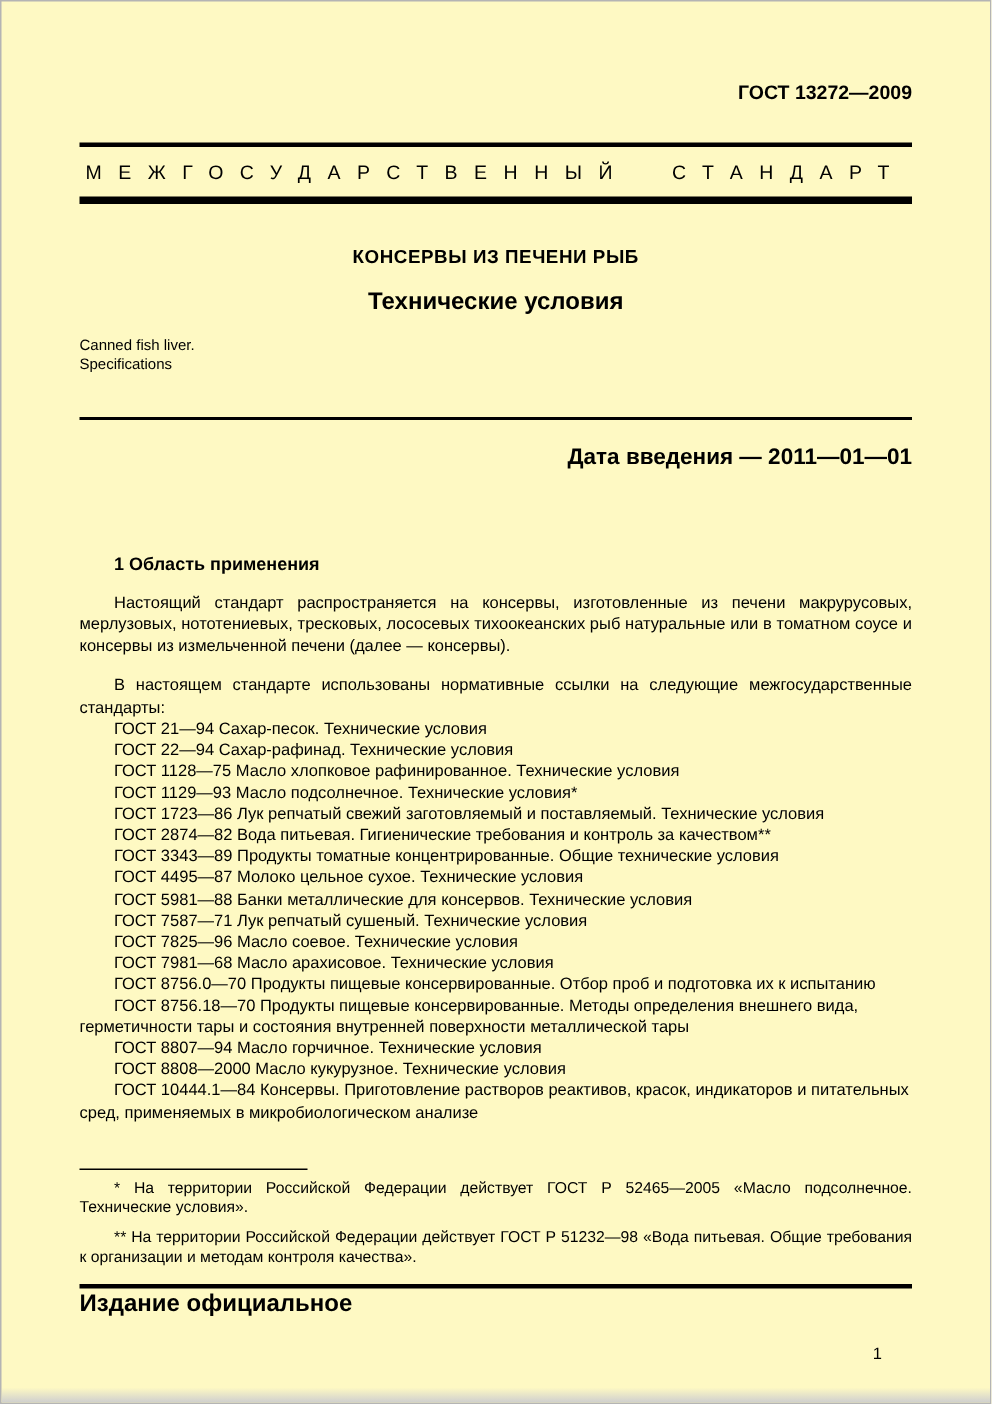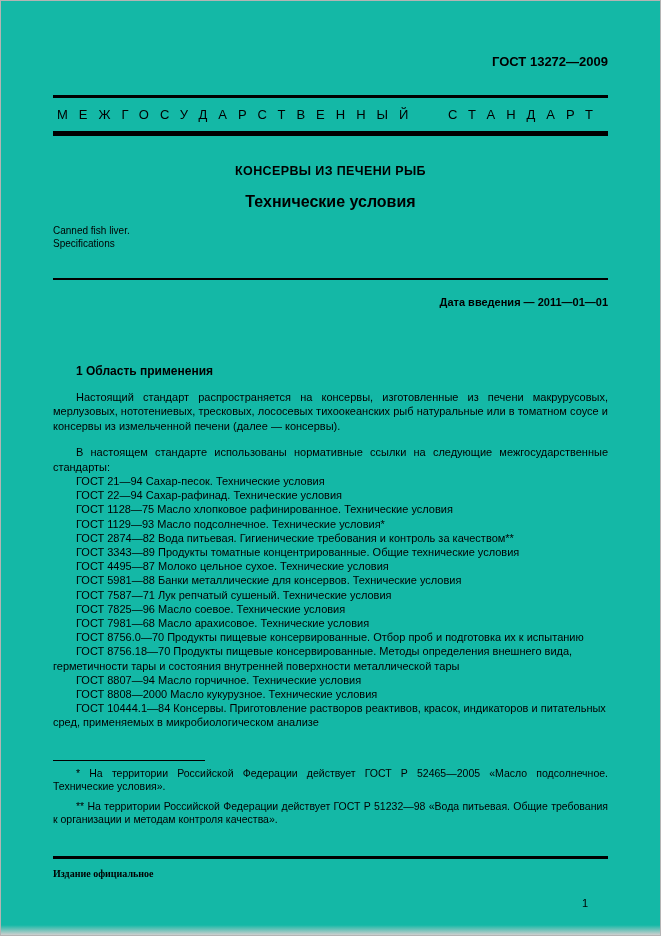--- a/index.html
+++ b/index.html
@@ -7,21 +7,21 @@
   body {
     font-family: "Liberation Sans", sans-serif;
     color: #000;
     -webkit-font-smoothing: antialiased;
   }
   .page {
     position: relative;
     width: 661px;
     height: 936px;
     margin: 0 auto;
-    background: #14b8a6;
+    background: #fef9c3;
     border: 1px solid #b4b4b4;
     padding: 52px 52px 0 52px;
     overflow: hidden;
   }
   .page::after {
     content: "";
     position: absolute;
     left: 0; right: 0; bottom: 0;
     height: 10px;
     background: linear-gradient(to bottom, rgba(255,255,255,0), #cfcfcf);
@@ -64,21 +64,21 @@
   .title-en {
     text-align: left;
     font-size: 10px;
     line-height: 13px;
   }
   .title-en.first { margin-top: 13px; }
   .date-line {
     margin-top: 16px;
     text-align: right;
     font-weight: bold;
-    font-size: 11px;
+    font-size: 15px;
   }
   h2.section-heading {
     margin-top: 0;
     font-size: 12px;
     font-weight: bold;
     padding-left: 23px;
   }
   h2.s1 { margin-top: 56px; }
   h2.s2 { margin-top: 24px; }
   p.body-p {
@@ -110,23 +110,22 @@
     position: absolute;
     left: 52px; right: 52px;
     bottom: 76px;
     height: 3px;
     background: #000;
   }
   .edition-note {
     position: absolute;
     left: 52px;
     bottom: 56px;
-    font-size: 10px;
+    font-size: 16px;
     font-weight: bold;
-    font-family: Liberation Serif, serif;
   }
   .page-number {
     position: absolute;
     right: 72px;
     bottom: 26px;
     font-size: 11px;
   }
 </style>
 </head>
 <body>
@@ -151,20 +150,21 @@
   <h2 class="section-heading s1">1  Область применения</h2>
   <p class="body-p">Настоящий стандарт распространяется на консервы, изготовленные из печени макрурусовых, мерлузовых, нототениевых, тресковых, лососевых тихоокеанских рыб натуральные или в томатном соусе и консервы из измельченной печени (далее — консервы).</p>
 
   <p class="body-p">В настоящем стандарте использованы нормативные ссылки на следующие межгосударственные стандарты:</p>
 
   <div>
     <p class="ref">ГОСТ 21—94  Сахар-песок. Технические условия</p>
     <p class="ref">ГОСТ 22—94  Сахар-рафинад. Технические условия</p>
     <p class="ref">ГОСТ 1128—75  Масло хлопковое рафинированное. Технические условия</p>
     <p class="ref">ГОСТ 1129—93  Масло подсолнечное. Технические условия*</p>
+    <p class="ref">ГОСТ 1723—86  Лук репчатый свежий заготовляемый и поставляемый. Технические условия</p>
     <p class="ref">ГОСТ 2874—82  Вода питьевая. Гигиенические требования и контроль за качеством**</p>
     <p class="ref">ГОСТ 3343—89  Продукты томатные концентрированные. Общие технические условия</p>
     <p class="ref">ГОСТ 4495—87  Молоко цельное сухое. Технические условия</p>
     <p class="ref">ГОСТ 5981—88  Банки металлические для консервов. Технические условия</p>
     <p class="ref">ГОСТ 7587—71  Лук репчатый сушеный. Технические условия</p>
     <p class="ref">ГОСТ 7825—96  Масло соевое. Технические условия</p>
     <p class="ref">ГОСТ 7981—68  Масло арахисовое. Технические условия</p>
     <p class="ref">ГОСТ 8756.0—70  Продукты пищевые консервированные. Отбор проб и подготовка их к испытанию</p>
     <p class="ref">ГОСТ 8756.18—70  Продукты пищевые консервированные. Методы определения внешнего вида, герметичности тары и состояния внутренней поверхности металлической тары</p>
     <p class="ref">ГОСТ 8807—94  Масло горчичное. Технические условия</p>

